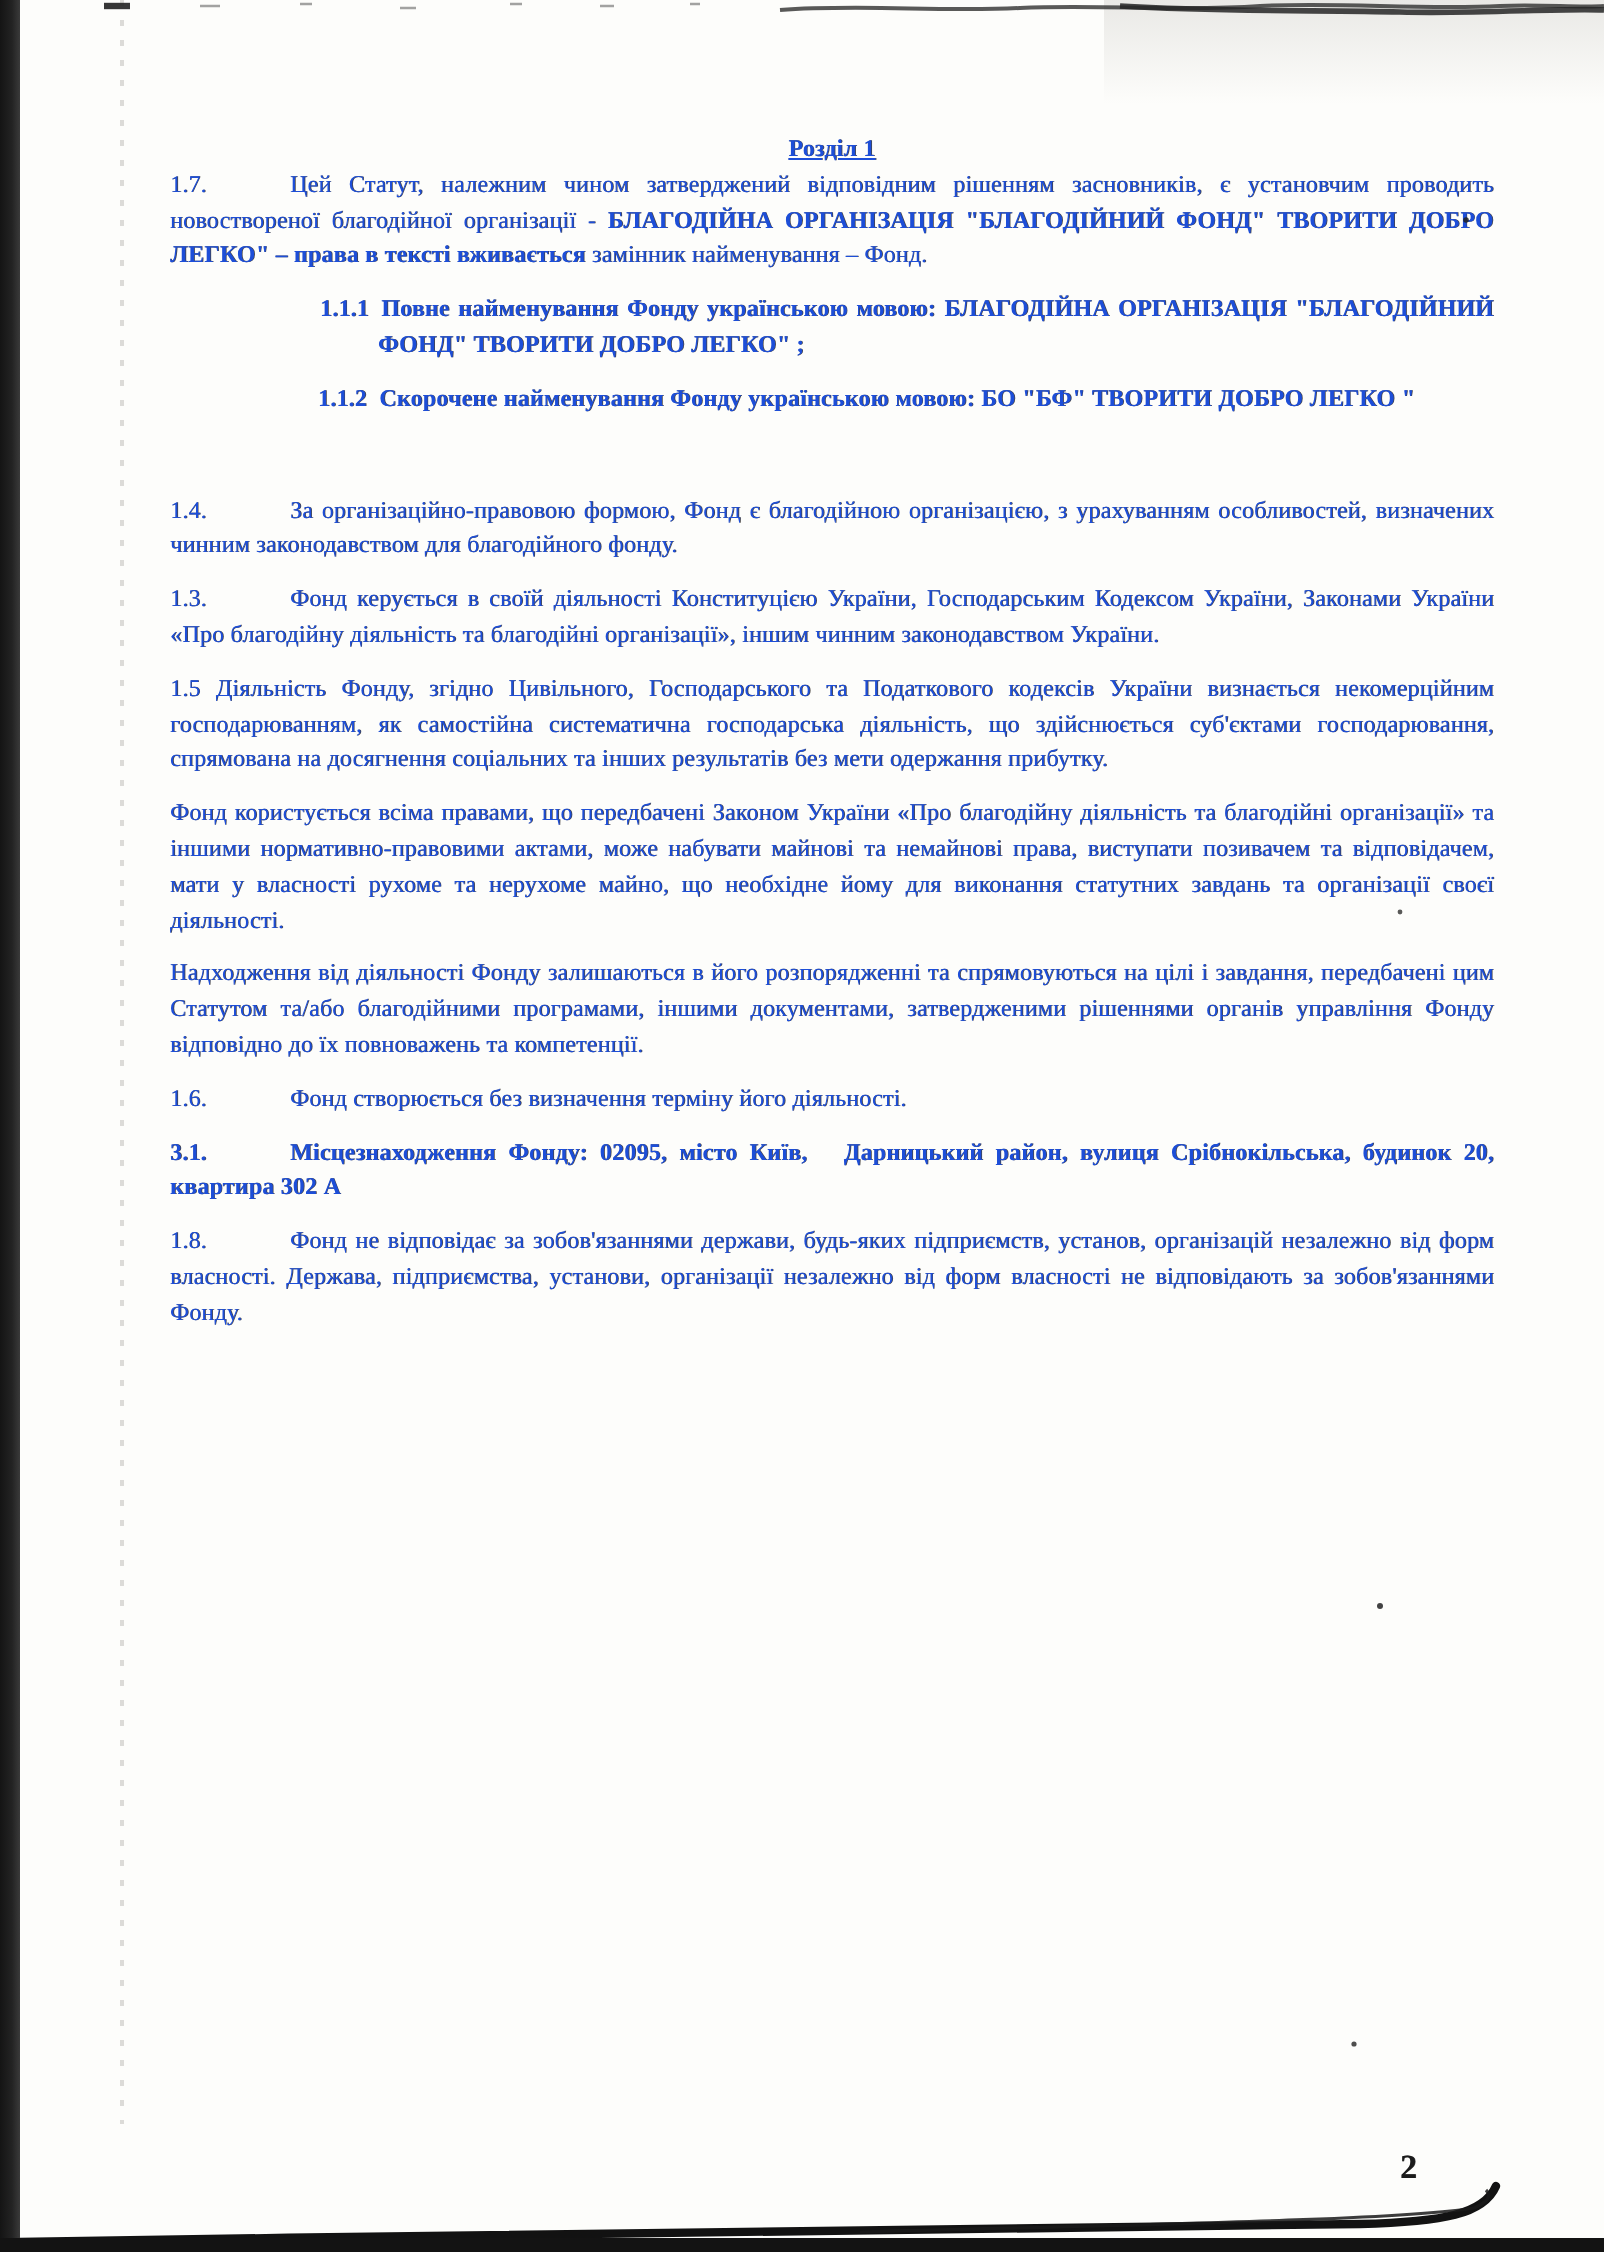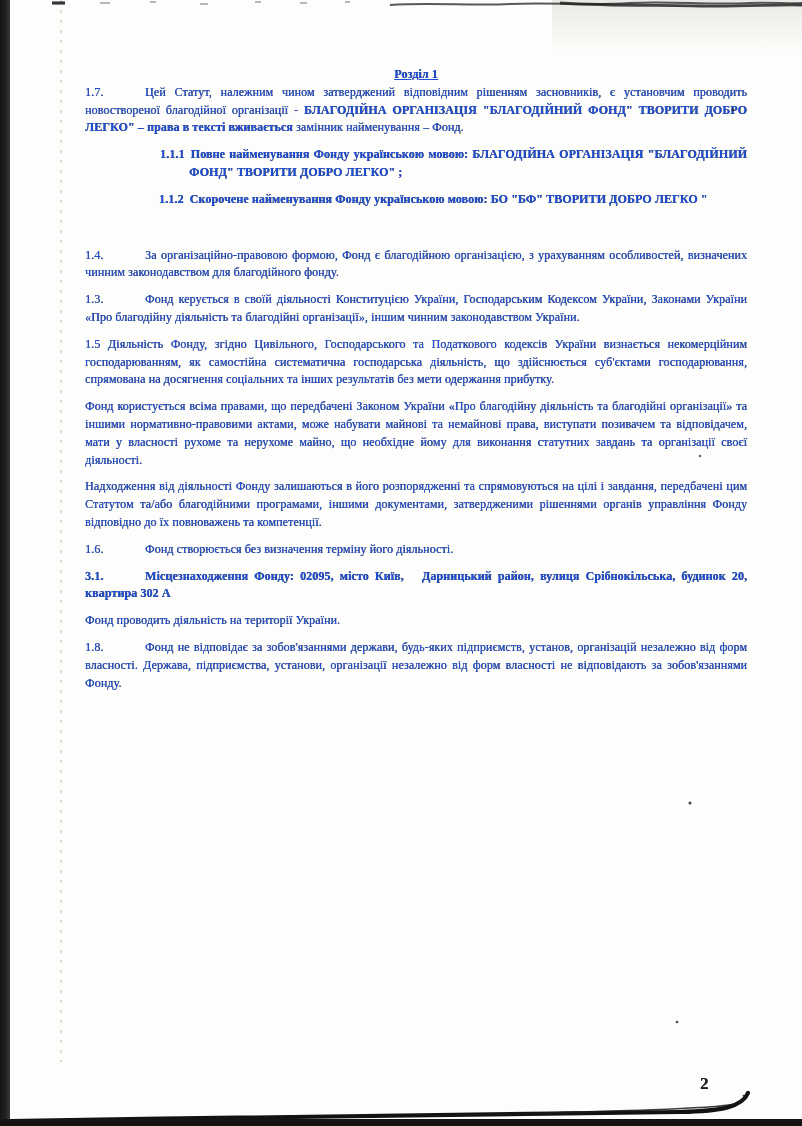--- a/index.html
+++ b/index.html
@@ -69,21 +69,20 @@
         <p class="para numtab"><span class="num">1.7.</span><span>Цей Статут, належним чином затверджений відповідним рішенням засновників, є установчим проводить новоствореної благодійної організації - </span><span class="b">БЛАГОДІЙНА ОРГАНІЗАЦІЯ "БЛАГОДІЙНИЙ ФОНД" ТВОРИТИ ДОБРО ЛЕГКО"</span><span class="b"> – права в тексті вживається</span><span> замінник найменування – Фонд.</span></p>
         <p class="para sub1"><span class="b">1.1.1 Повне найменування Фонду українською мовою: БЛАГОДІЙНА ОРГАНІЗАЦІЯ "БЛАГОДІЙНИЙ ФОНД" ТВОРИТИ ДОБРО ЛЕГКО" ;</span></p>
         <p class="para sub2" style="margin-bottom: 38px;"><span class="b">1.1.2 Скорочене найменування Фонду українською мовою: БО "БФ" ТВОРИТИ ДОБРО ЛЕГКО "</span></p>
         <p class="para numtab"><span class="num">1.4.</span><span>За організаційно-правовою формою, Фонд є благодійною організацією, з урахуванням особливостей, визначених чинним законодавством для благодійного фонду.</span></p>
         <p class="para numtab"><span class="num">1.3.</span><span>Фонд керується в своїй діяльності Конституцією України, Господарським Кодексом України, Законами України «Про благодійну діяльність та благодійні організації», іншим чинним законодавством України.</span></p>
         <p class="para plain"><span>1.5 Діяльність Фонду, згідно Цивільного, Господарського та Податкового кодексів України визнається некомерційним господарюванням, як самостійна систематична господарська діяльність, що здійснюється суб'єктами господарювання, спрямована на досягнення соціальних та інших результатів без мети одержання прибутку.</span></p>
         <p class="para plain"><span>Фонд користується всіма правами, що передбачені Законом України «Про благодійну діяльність та благодійні організації» та іншими нормативно-правовими актами, може набувати майнові та немайнові права, виступати позивачем та відповідачем, мати у власності рухоме та нерухоме майно, що необхідне йому для виконання статутних завдань та організації своєї діяльності.</span></p>
         <p class="para plain"><span>Надходження від діяльності Фонду залишаються в його розпорядженні та спрямовуються на цілі і завдання, передбачені цим Статутом та/або благодійними програмами, іншими документами, затвердженими рішеннями органів управління Фонду відповідно до їх повноважень та компетенції.</span></p>
         <p class="para numtab"><span class="num">1.6.</span><span>Фонд створюється без визначення терміну його діяльності.</span></p>
         <p class="para numtab"><span class="num b">3.1.</span><span class="b">Місцезнаходження Фонду: 02095, місто Київ,  Дарницький район, вулиця Срібнокільська, будинок 20, квартира 302 А</span></p>
-        <p class="para plain"><span>Фонд проводить діяльність на території України.</span></p>
         <p class="para numtab"><span class="num">1.8.</span><span>Фонд не відповідає за зобов'язаннями держави, будь-яких підприємств, установ, організацій незалежно від форм власності. Держава, підприємства, установи, організації незалежно від форм власності не відповідають за зобов'язаннями Фонду.</span></p>
       </div>
   </div>
 
   <div class="pagenum">2</div>
 
   <svg class="artifacts" width="802" height="1126" viewBox="0 0 802 1126">
 
     <path d="M52,3 h13" stroke="#222" stroke-width="3.2" opacity="0.9"></path>
 

